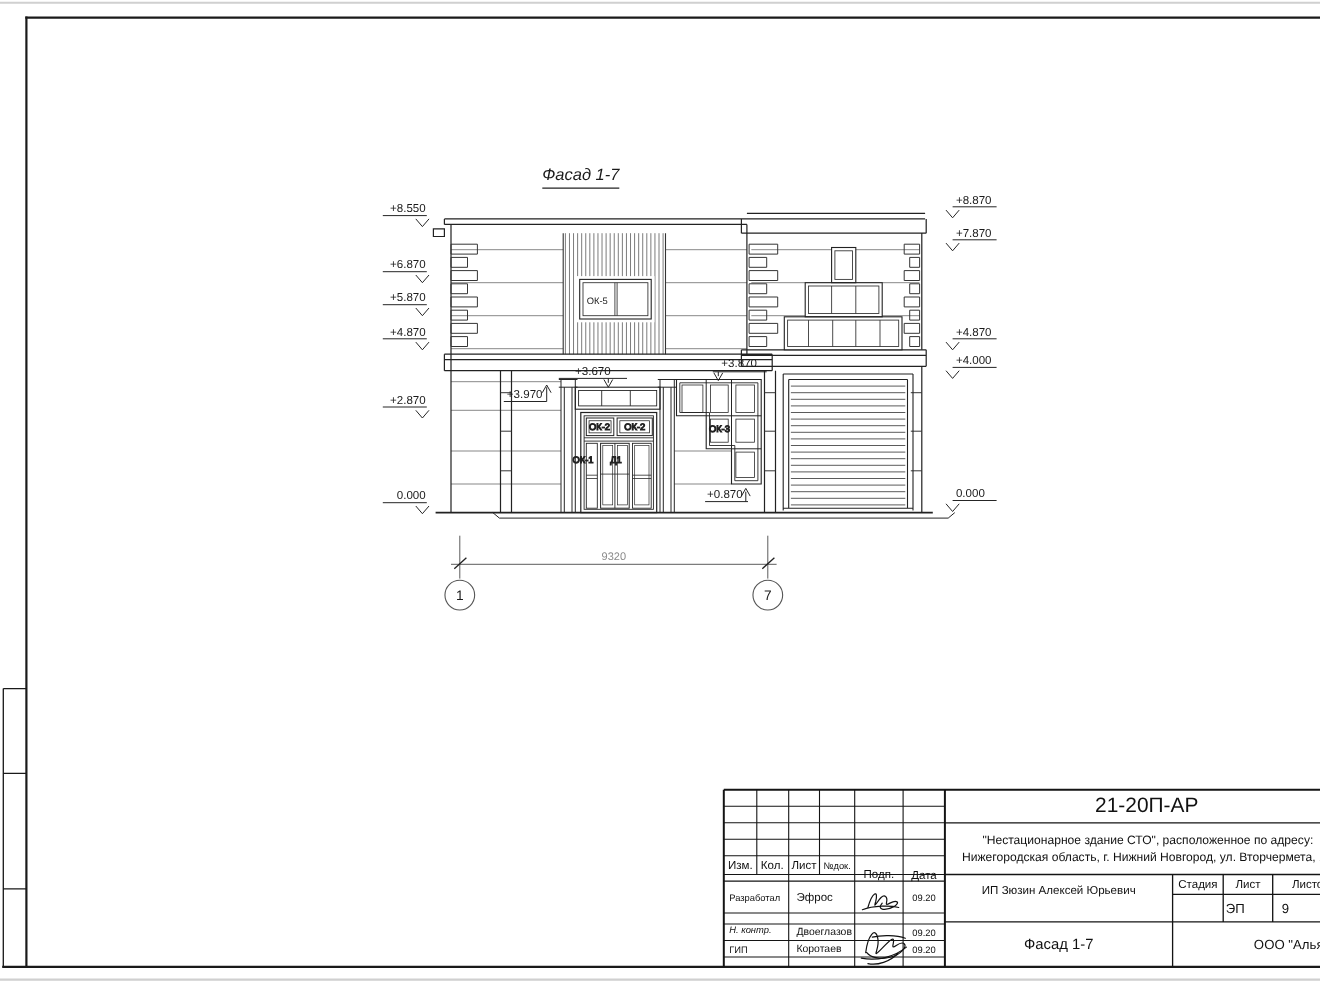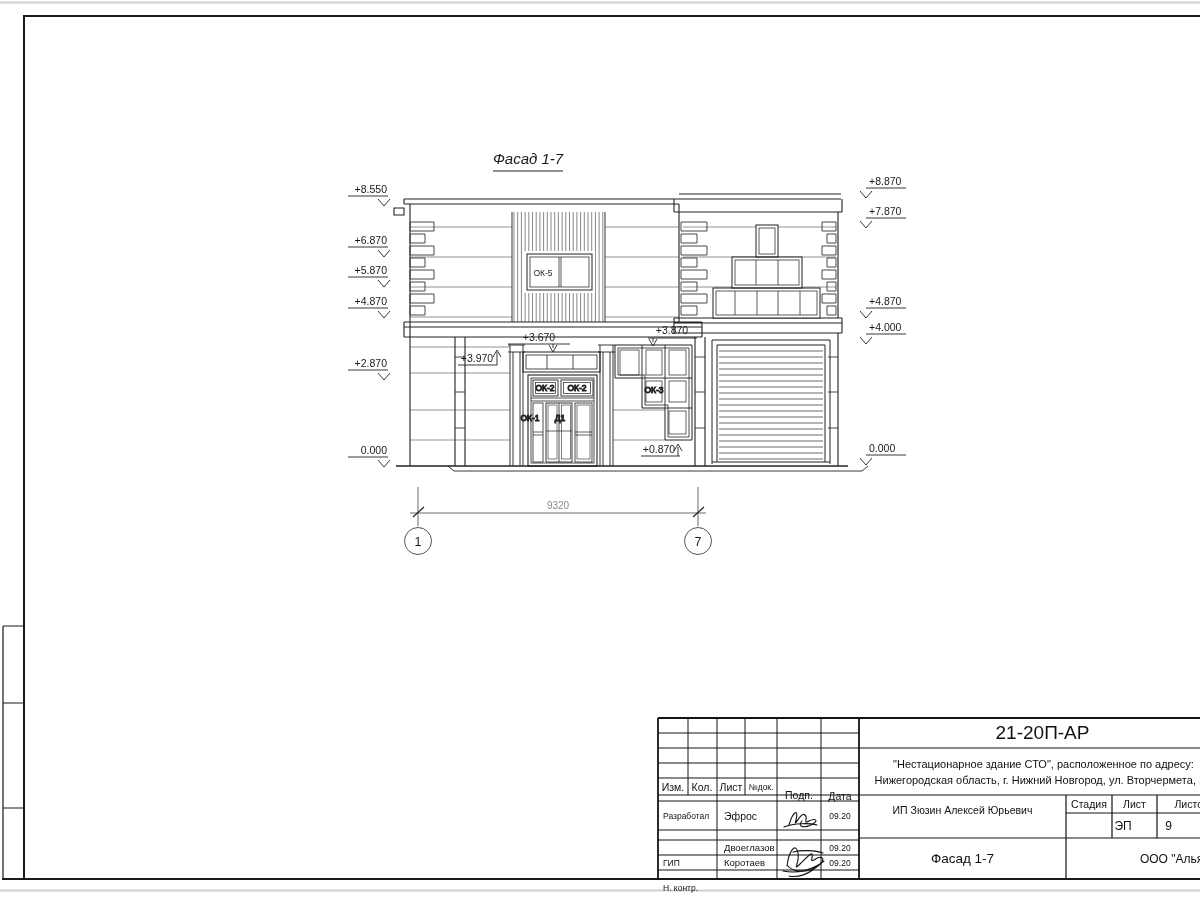--- a/index.html
+++ b/index.html
@@ -218,21 +218,21 @@
   <div class="tb-cell f10" style="left:688px;top:778px;width:28px;height:17px;">Кол.</div>
   <div class="tb-cell f10" style="left:717px;top:778px;width:28px;height:17px;">Лист</div>
   <div class="tb-cell f8" style="left:745px;top:778px;width:32px;height:17px;">№док.</div>
   <div class="tb-cell f10" style="left:777px;top:778px;width:44px;height:34px;">Подп.</div>
   <div class="tb-cell f10" style="left:821px;top:778px;width:38px;height:35px;">Дата</div>
 
   <div class="tb-cell tb-left f8" style="left:660px;top:801px;width:56px;height:29px;">Разработал</div>
   <div class="tb-cell tb-left f10" style="left:721px;top:801px;width:55px;height:29px;">Эфрос</div>
   <div class="tb-cell f8" style="left:821px;top:801px;width:38px;height:29px;">09.20</div>
 
-  <div class="tb-cell tb-left f8" style="left:660px;top:880px;width:56px;height:15px;">Н. контр.</div>
+  <div class="tb-cell tb-left f8" style="left:660px;top:837px;width:56px;height:15px;font-style:italic;">Н. контр.</div>
   <div class="tb-cell tb-left f9" style="left:721px;top:840px;width:55px;height:15px;">Двоеглазов</div>
   <div class="tb-cell f8" style="left:821px;top:840px;width:38px;height:15px;">09.20</div>
 
   <div class="tb-cell tb-left f8" style="left:660px;top:855px;width:56px;height:15px;">ГИП</div>
   <div class="tb-cell tb-left f9" style="left:721px;top:855px;width:55px;height:15px;">Коротаев</div>
   <div class="tb-cell f8" style="left:821px;top:855px;width:38px;height:15px;">09.20</div>
 
   <div class="tb-cell f10" style="left:859px;top:795px;width:207px;height:29px;">ИП Зюзин Алексей Юрьевич</div>
 
   <div class="tb-cell f10" style="left:1066px;top:795px;width:46px;height:18px;">Стадия</div>

